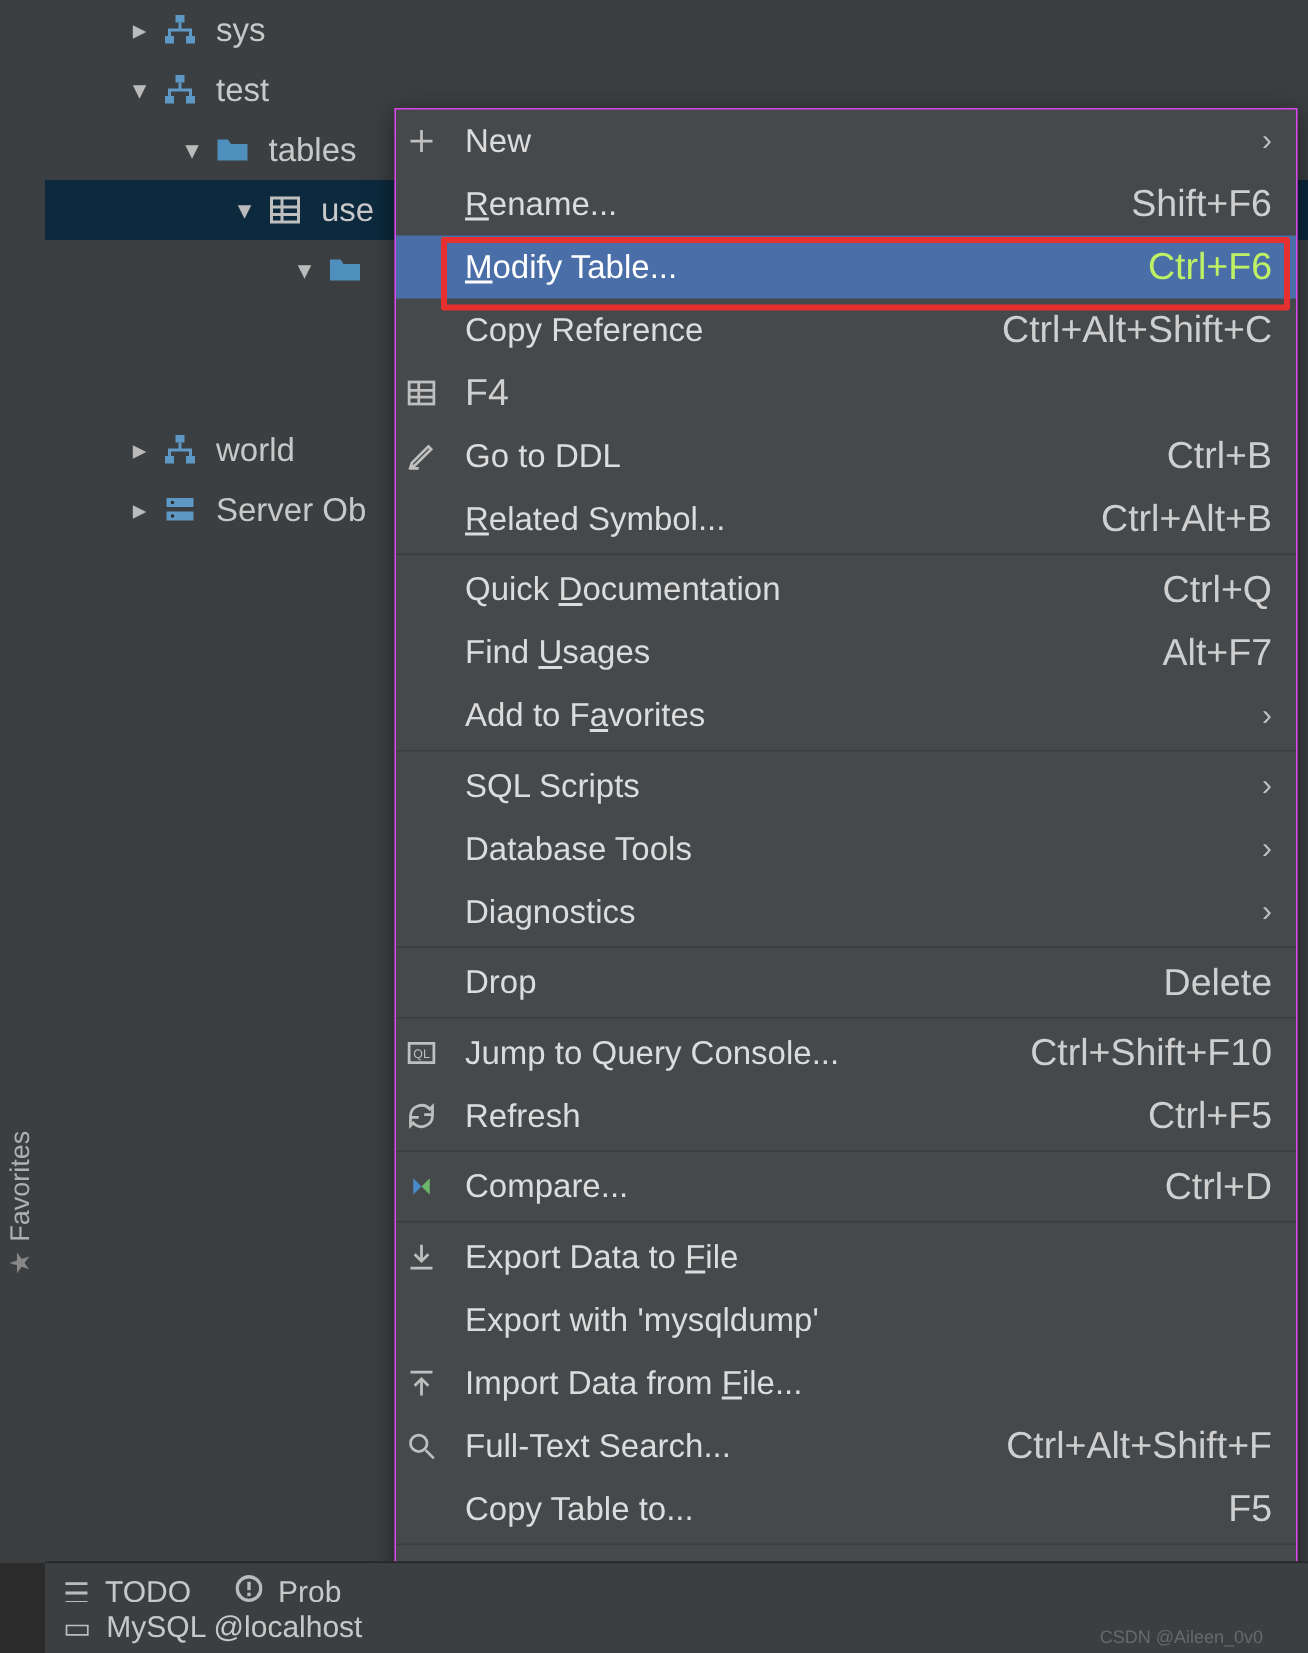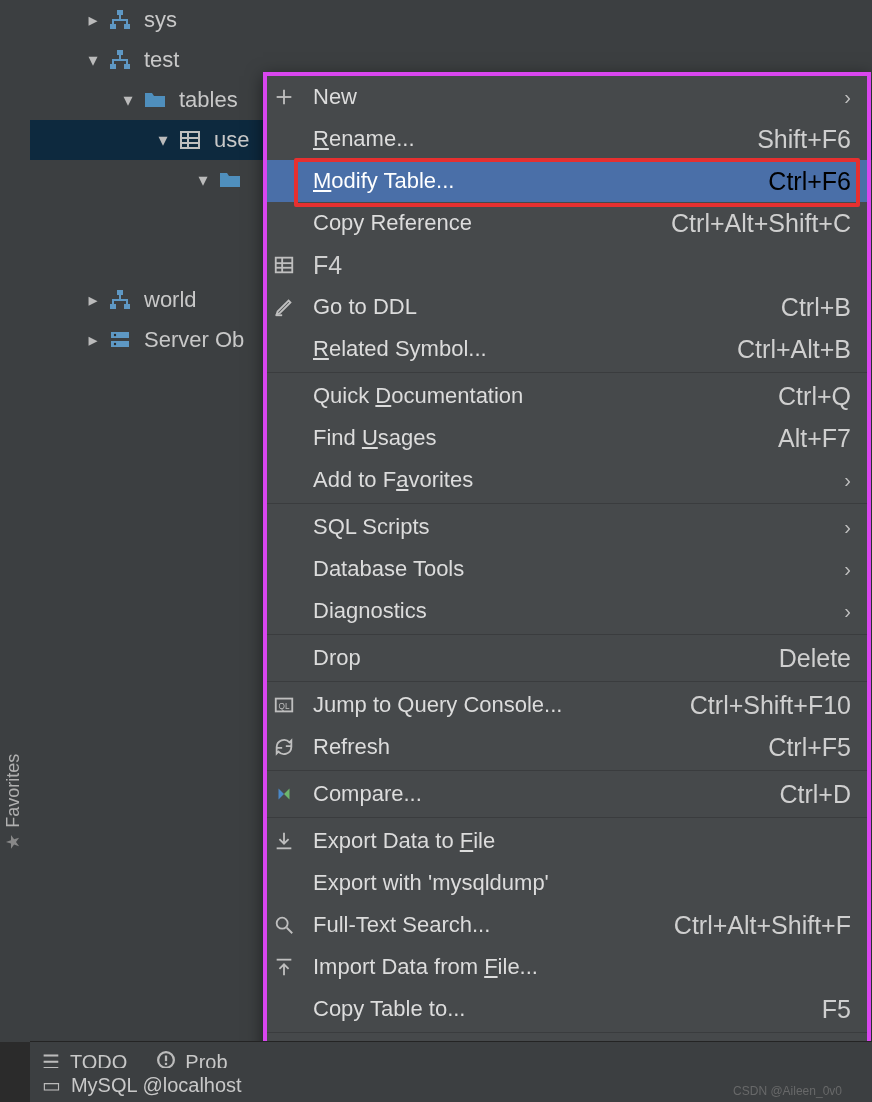--- a/index.html
+++ b/index.html
@@ -16,28 +16,28 @@
   .icon svg{width:24px;height:24px}
   .lbl{white-space:nowrap}
   .bottombar{position:absolute;left:30px;right:0;bottom:20px;height:40px;background:#3c3f41;border-top:1px solid #242424;display:flex;align-items:center;padding:0 12px;font-size:20px;color:#c8c8c8}
   .bottombar .sp{width:30px}
   .status{position:absolute;left:30px;right:0;bottom:0;height:34px;background:#3c3f41;display:flex;align-items:center;padding:0 12px;font-size:20px;color:#c8c8c8}
   .watermark{position:absolute;right:30px;bottom:4px;font-size:12px;color:#7a7a7a;opacity:.7}
   
   .right-gutter{position:absolute;right:0;top:0;width:155px;height:40px;background:#313335;border-left:1px solid #2a2a2a}
   .right-gutter2{position:absolute;right:0;top:0;width:44px;height:72px;background:#3c3f41;border-left:1px solid #2a2a2a}
   
-  .menu{position:absolute;left:263px;top:72px;width:600px;background:#46494b;border:4px solid #d946ef;box-shadow:0 4px 16px rgba(0,0,0,.5)}
+  .menu{position:absolute;left:263px;top:72px;width:600px;background:#46494b;border:1px solid #d946ef;box-shadow:0 4px 16px rgba(0,0,0,.5)}
   .mi{display:flex;align-items:center;height:42px;padding:0 16px 0 6px;color:#dcdcdc;font-size:22px;cursor:default}
   .mi .ic{width:34px;height:30px;display:flex;align-items:center;justify-content:flex-start;margin-right:6px;color:#bfbfbf}
   .mi .text{flex:1;white-space:nowrap}
   .mi .sc{color:#cfcfcf;font-size:25px}
   .mi .arrow{color:#bfbfbf;font-size:20px;margin-left:8px}
   .mi.hovered{background:#4a6fa8;color:#fff}
-  .mi.hovered .sc,.mi.hovered .arrow,.mi.hovered .ic{color:#000000}
+  .mi.hovered .sc,.mi.hovered .arrow,.mi.hovered .ic{color:#bef264}
   .mi.disabled,.mi.disabled .sc{color:#8a8a8a}
   .sep{height:1px;background:#3a3c3e;margin:2px 0}
   .redbox{position:absolute;border:4px solid #e63030;pointer-events:none;border-radius:2px}
   .underline{text-decoration:underline}
 </style>
 </head>
 <body>
 <div class="app">
 
 <div class="right-gutter"></div>
@@ -298,36 +298,36 @@
         </span>
         <span class="text">Export Data to <span class="underline">F</span>ile</span>
       </div>
       <div class="mi">
         <span class="ic"></span>
         <span class="text">Export with 'mysqldump'</span>
       </div>
       <div class="mi">
         <span class="ic">
           <svg width="22" height="22" viewBox="0 0 24 24" fill="none" stroke="#bfbfbf" stroke-width="2">
-            <circle cx="10" cy="10" r="6"></circle>
-            <line x1="15" y1="15" x2="21" y2="21"></line>
-          </svg>
-        </span>
-        <span class="text">Full-Text Search...</span>
-        <span class="sc">Ctrl+Alt+Shift+F</span>
-      </div>
-      <div class="mi">
-        <span class="ic">
-          <svg width="22" height="22" viewBox="0 0 24 24" fill="none" stroke="#bfbfbf" stroke-width="2">
             <line x1="12" y1="21" x2="12" y2="9"></line>
             <polyline points="7 14 12 9 17 14"></polyline>
             <line x1="4" y1="4" x2="20" y2="4"></line>
           </svg>
         </span>
         <span class="text">Import Data from <span class="underline">F</span>ile...</span>
+      </div>
+      <div class="mi">
+        <span class="ic">
+          <svg width="22" height="22" viewBox="0 0 24 24" fill="none" stroke="#bfbfbf" stroke-width="2">
+            <circle cx="10" cy="10" r="6"></circle>
+            <line x1="15" y1="15" x2="21" y2="21"></line>
+          </svg>
+        </span>
+        <span class="text">Full-Text Search...</span>
+        <span class="sc">Ctrl+Alt+Shift+F</span>
       </div>
       <div class="mi">
         <span class="ic"></span>
         <span class="text">Copy Table to...</span>
         <span class="sc">F5</span>
       </div>
       <div class="sep"></div>
       <div class="mi disabled">
         <span class="ic"></span>
         <span class="text">Show <span class="underline">H</span>istory</span>

